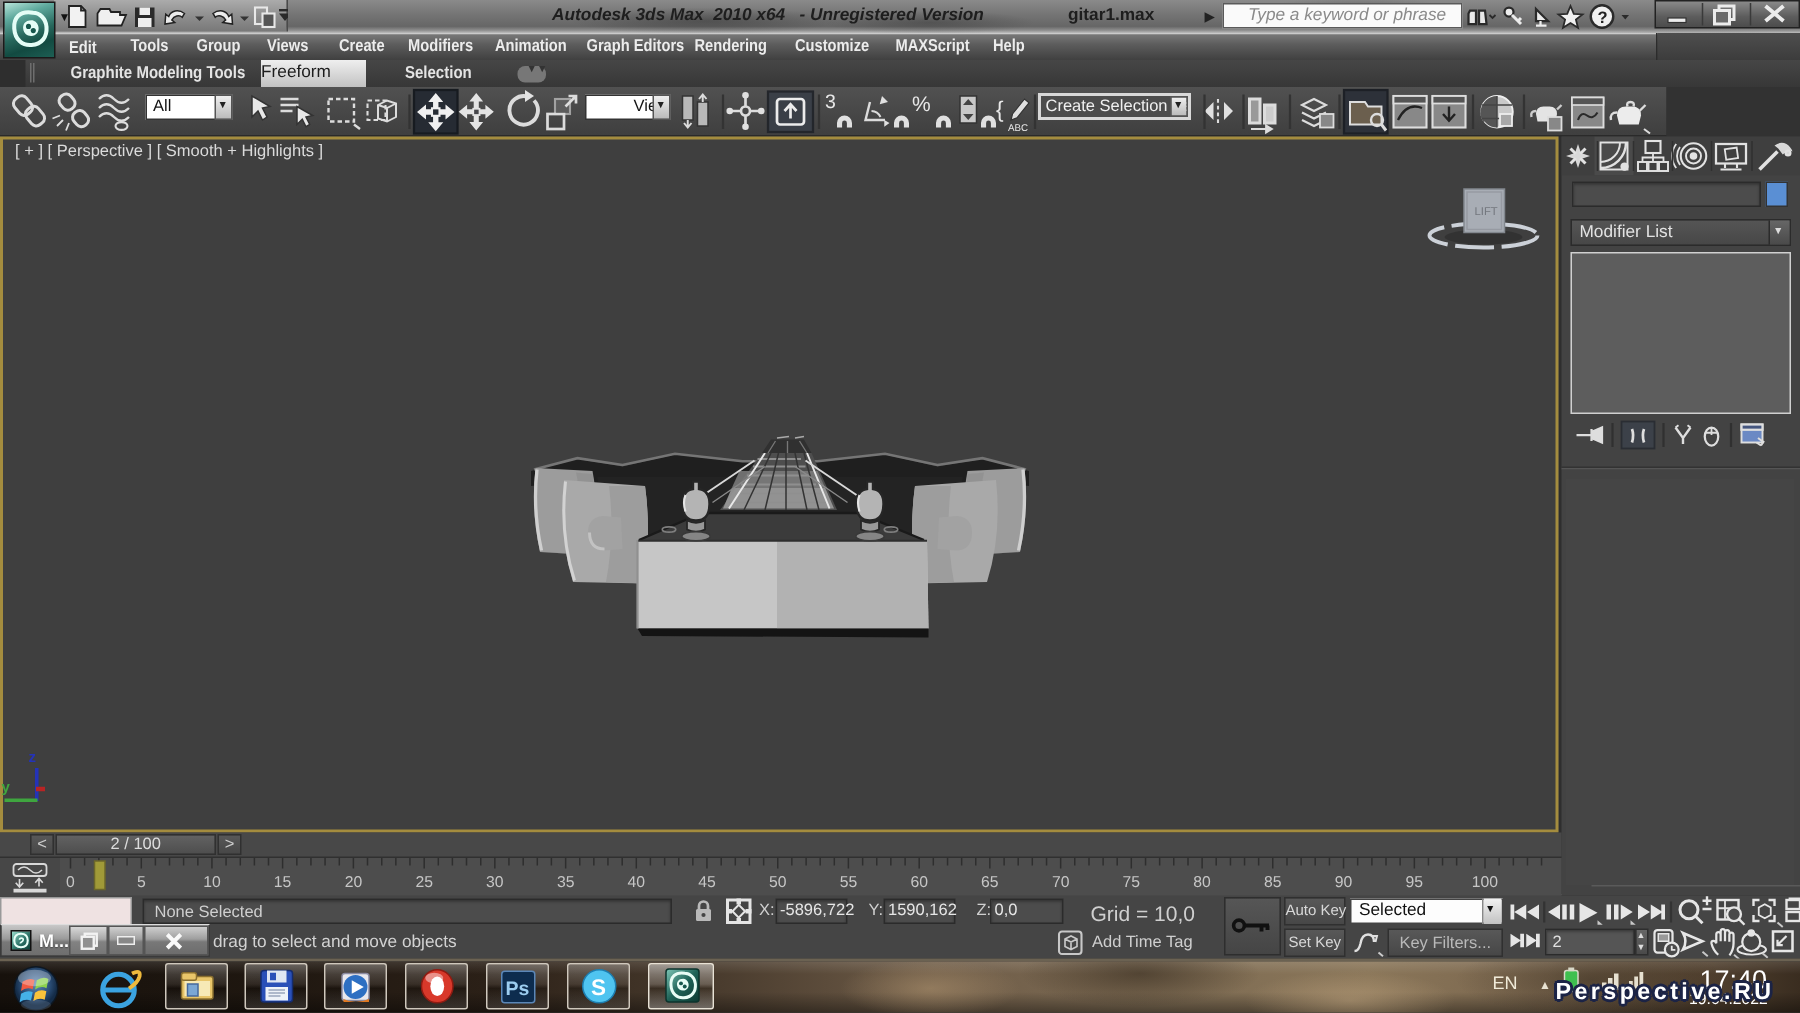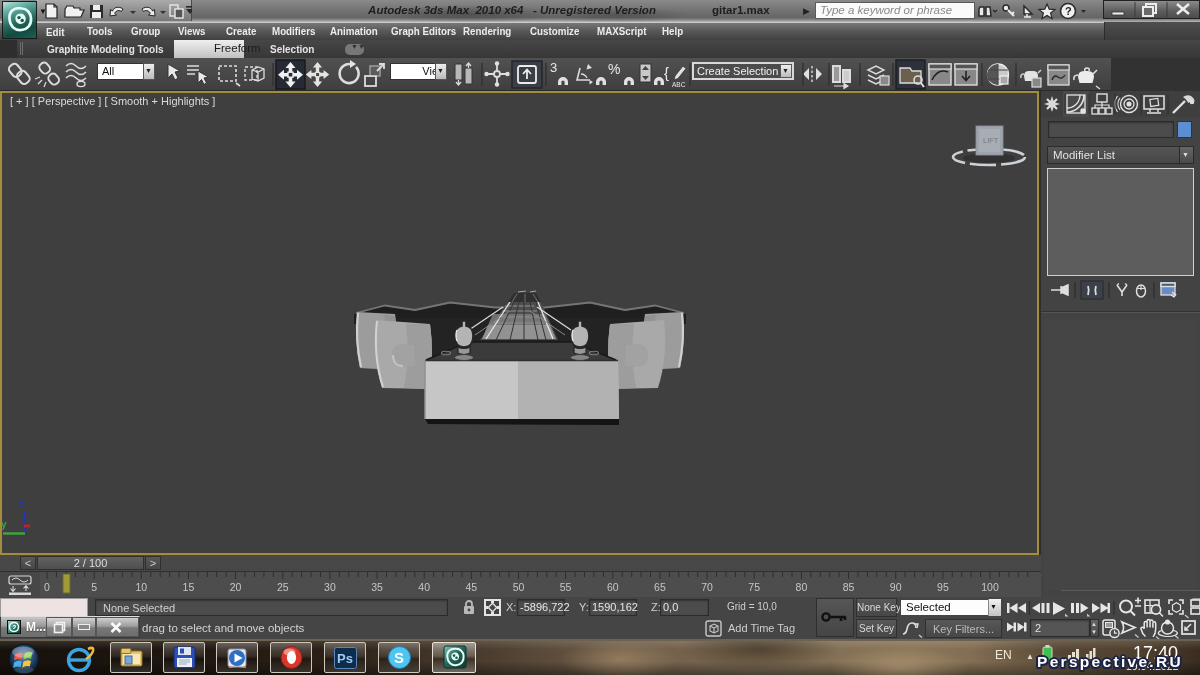--- a/index.html
+++ b/index.html
@@ -60,21 +60,21 @@
   <svg class="abs" style="left:5px;top:4px;z-index:31;" width="30" height="30" viewBox="0 0 30 30">
     <path d="M17 4.5 C8 3 4 8 4.5 15 C5 22.5 10 26.5 16 26 C23 25.5 26.5 20.5 26 14 C25.6 8.5 21.5 4.5 17 4.5 Z" fill="none" stroke="#e4fdf6" stroke-width="2.7"></path>
     <path d="M16 9.5 C11.5 9.5 10 12.5 10.5 15.5 C11 18.8 14 20.5 17 19.8 C20.2 19 21.3 16 20.5 13.3 C19.8 11 18 9.5 16 9.5 Z" fill="#e4fdf6"></path>
     <circle cx="14" cy="13.6" r="1.7" fill="#16564c"></circle>
     <circle cx="17.2" cy="16.4" r="1.7" fill="#16564c"></circle>
   </svg>
   <div class="abs" style="left:39px;top:7px;z-index:31;color:#111;font-size:8px;">▼</div>
 
   <div class="abs" style="left:803px;top:4px;width:10px;height:14px;color:#222;font-size:9px;line-height:14px;">▶</div>
   <div class="abs" style="left:815px;top:2px;width:160px;height:17px;background:#fafafa;border:1px solid #5a5a5a;
-    color:#8a8a8a;font-style:italic;font-size:11.5px;line-height:14px;padding-left:4px;">Type a keyword or phrase</div>
+    color:#8a8a8a;font-style:italic;font-size:11.5px;line-height:14px;padding-left:16px;">Type a keyword or phrase</div>
   <svg class="abs" style="left:975px;top:1px;" width="125" height="20" viewBox="0 0 125 20">
     <g stroke="#2a2a2a" fill="none" stroke-width="1.5">
 
       <path d="M5 6 L9 6 L9 15 L4 15 L4 8 Z" fill="#e9e9e9"></path>
       <path d="M11 6 L15 6 L16 15 L11 15 L11 8 Z" fill="#e9e9e9"></path>
       <path d="M18 9 l2 2 l2 -2" stroke-width="1.2"></path>
 
       <circle cx="31" cy="7" r="3" fill="#ececec"></circle>
       <path d="M33 9 L39 15 M37 13 L39 11" stroke="#ececec" stroke-width="2"></path>
 
@@ -115,21 +115,21 @@
     <span class="abs" style="left:597px;top:2px;">MAXScript</span>
     <span class="abs" style="left:662px;top:2px;">Help</span>
   </div>
   <div class="abs" style="left:1104px;top:22px;width:96px;height:18px;background:linear-gradient(#4e4e4e,#3c3c3c);border-left:1px solid #2c2c2c;"></div>
 
   <div class="abs" id="ribbon" style="left:17px;top:40px;width:1200px;height:18px;
     background:linear-gradient(#464646,#373737);color:#e4e4e4;font-size:11.5px;font-weight:bold;">
     <span class="abs" style="left:3px;top:2px;width:3px;height:13px;border-left:1px solid #6e6e6e;border-right:1px solid #6e6e6e;"></span>
     <span class="abs t" style="left:30px;top:2.5px;font-size:11.5px;">Graphite Modeling Tools</span>
     <span class="abs" style="left:157px;top:0px;width:70px;height:18px;background:linear-gradient(#efefef,#c2c2c2);
-      color:#1d1d1d;text-align:left;line-height:17px;font-weight:normal;padding-left:40px;">Freeform</span>
+      color:#1d1d1d;text-align:left;line-height:17px;font-weight:normal;">Freeform</span>
     <span class="abs t" style="left:253px;top:2.5px;font-size:11.5px;">Selection</span>
     <span class="abs" style="left:328px;top:4px;width:19px;height:11px;background:#777;border-radius:5px;"></span>
     <span class="abs" style="left:334px;top:3px;font-size:7px;color:#333;">▼▼</span>
   </div>
 
   <div class="abs" id="toolbar" style="left:0;top:58px;width:1111px;height:33px;
     background:linear-gradient(#515151,#464646 60%,#3f3f3f);border-bottom:1px solid #2a2a2a;"></div>
   <div class="abs" style="left:1111px;top:58px;width:89px;height:33px;background:#323232;"></div>
   <svg class="abs" id="tbicons" style="left:0;top:58px;" width="1111" height="33" viewBox="0 0 1111 33">
     <g stroke="#dcdcdc" fill="none" stroke-width="2">
@@ -713,30 +713,30 @@
         <rect x="14" y="8" width="4" height="3" fill="#e4e4e4"></rect>
       <rect x="8" y="1" width="3" height="4" fill="#e4e4e4"></rect>
         <rect x="8" y="14" width="3" height="4" fill="#e4e4e4"></rect>
     </svg>
     <span class="abs" style="left:506px;top:4px;color:#cfcfcf;font-size:11px;">X:</span>
     <div class="fld" style="left:517px;top:2px;width:48px;height:17px;line-height:15px;padding-left:2px;color:#e6e6e6;">-5896,722</div>
     <span class="abs" style="left:579px;top:4px;color:#cfcfcf;font-size:11px;">Y:</span>
     <div class="fld" style="left:589px;top:2px;width:48px;height:17px;line-height:15px;padding-left:2px;color:#e6e6e6;">1590,162</div>
     <span class="abs" style="left:651px;top:4px;color:#cfcfcf;font-size:11px;">Z:</span>
     <div class="fld" style="left:660px;top:2px;width:49px;height:17px;line-height:15px;padding-left:2px;color:#e6e6e6;">0,0</div>
-    <span class="abs" style="left:727px;top:4px;color:#cfcfcf;font-size:10px;text-align:right;">Grid = 10,0</span>
+    <span class="abs" style="left:727px;top:4px;color:#cfcfcf;font-size:14px;text-align:right;">Grid = 10,0</span>
   </div>
 
   <div class="abs" style="left:816px;top:598px;width:38px;height:39px;background:linear-gradient(#565656,#454545);border:1px solid #2e2e2e;z-index:12;"></div>
   <svg class="abs" style="left:820px;top:608px;z-index:13;" width="30" height="18" viewBox="0 0 30 18">
     <circle cx="6" cy="9" r="3.6" fill="none" stroke="#111" stroke-width="2.4"></circle>
     <path d="M9.5 9 H26 M21 9 v4 M25 9 v3" stroke="#111" stroke-width="2.6" fill="none"></path>
   </svg>
 
-  <div class="btn" style="left:856px;top:598px;width:41px;height:19px;line-height:18px;color:#d8d8d8;font-size:10px;white-space:nowrap;">None Key</div>
+  <div class="btn" style="left:856px;top:598px;width:41px;height:19px;line-height:18px;color:#d8d8d8;font-size:10px;white-space:nowrap;">Auto Key</div>
   <div class="abs" style="left:900px;top:599px;width:102px;height:17px;background:#fdfdfd;border:1px solid #444;
     color:#111;font-size:11.5px;line-height:15px;padding-left:5px;">Selected</div>
   <div class="abs" style="left:988px;top:599px;width:13px;height:17px;background:linear-gradient(#f2f2f2,#c2c2c2);border-left:1px solid #888;"></div>
   <div class="abs" style="left:990px;top:603px;font-size:7px;color:#111;">▼</div>
 
   <div class="abs" id="status2" style="left:0;top:618px;width:1200px;height:21px;background:#454545;">
     <span class="abs" style="left:142px;top:4px;color:#d2d2d2;font-size:11.5px;">drag to select and move objects</span>
 
     <svg class="abs" style="left:705px;top:2px;" width="17" height="17" viewBox="0 0 17 17">
       <rect x="1" y="1" width="15" height="15" rx="2" fill="none" stroke="#c8c8c8" stroke-width="1.4"></rect>

